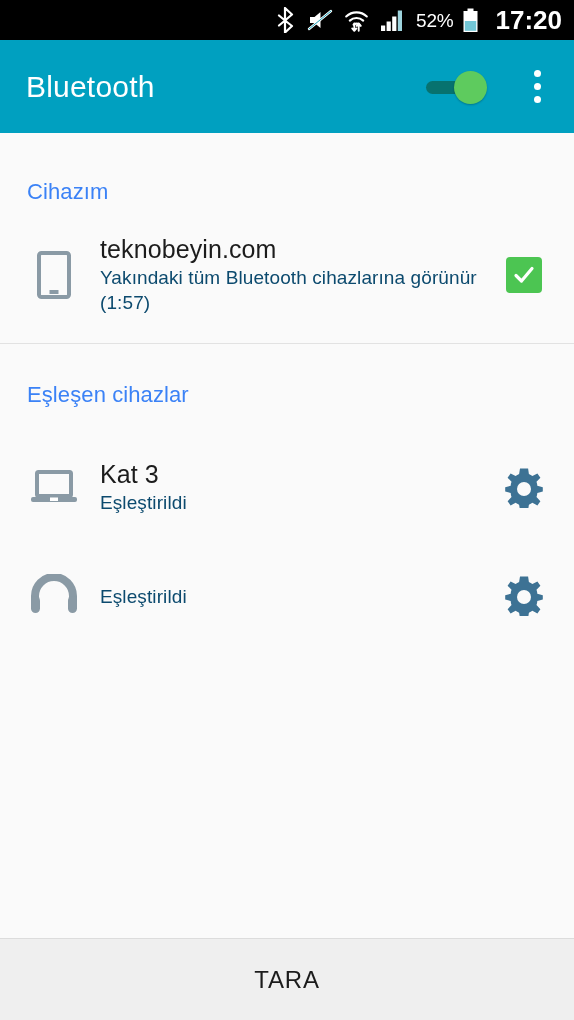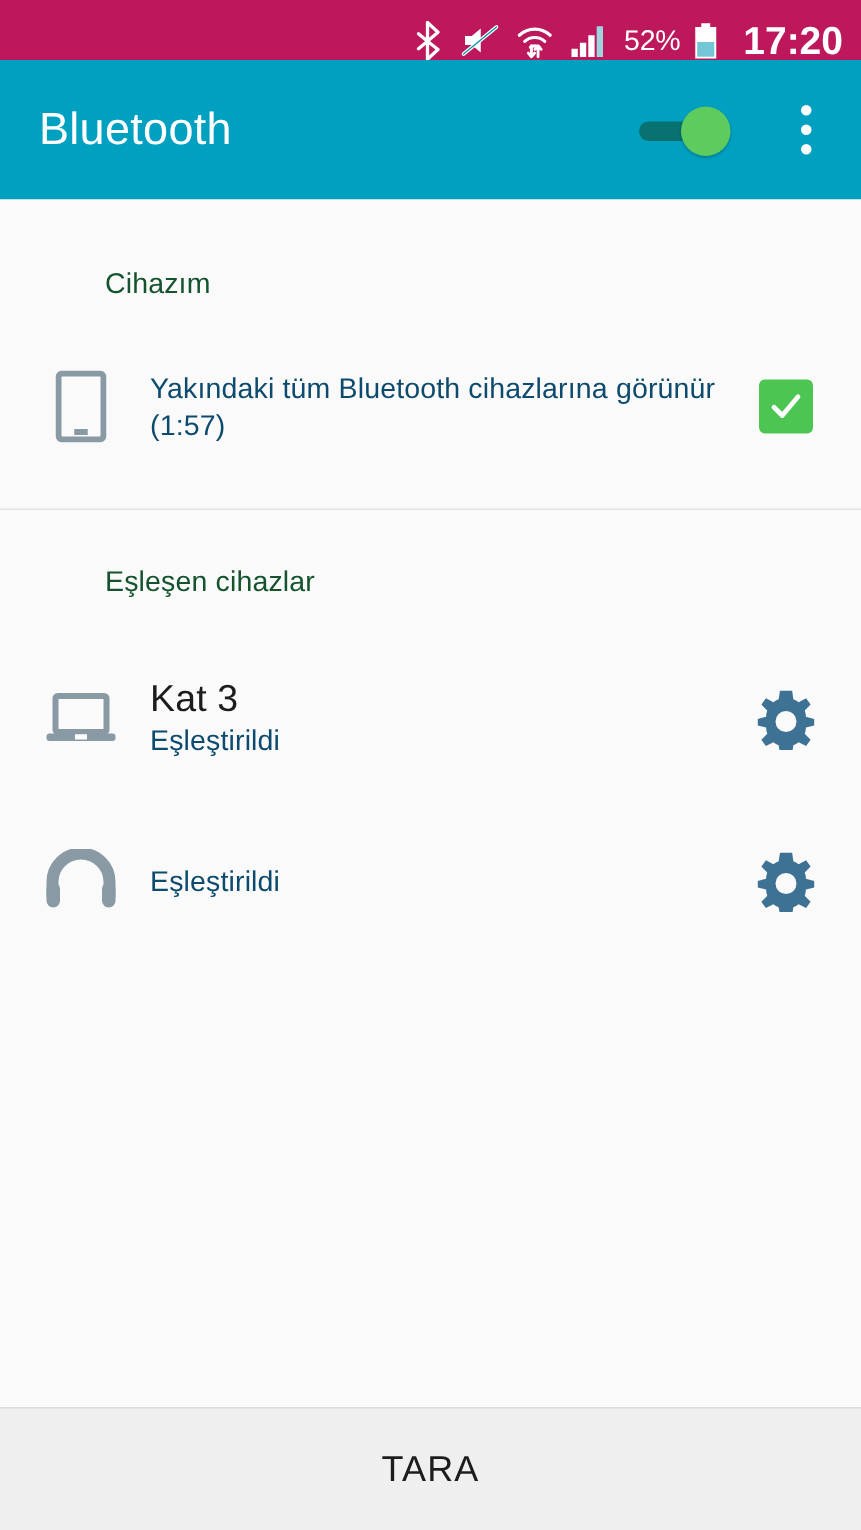--- a/index.html
+++ b/index.html
@@ -12,23 +12,23 @@
     background: #fafafa;
     font-family: "Liberation Sans", sans-serif;
     overflow: hidden;
     position: relative;
     -webkit-font-smoothing: antialiased;
   }
 
   
   .status-bar {
     height: 40px;
-    background: #be185d;
-    display: flex;
-    align-items: flex-end;
+    background: #000000;
+    display: flex;
+    align-items: center;
     justify-content: flex-end;
     padding: 0 12px 0 0;
     box-sizing: border-box;
   }
   .status-icons {
     display: flex;
     align-items: center;
     gap: 11px;
   }
   .status-icons svg { display: block; }
@@ -116,25 +116,24 @@
   .content {
     position: absolute;
     top: 133px;
     left: 0;
     right: 0;
     bottom: 82px;
     background: #fafafa;
     overflow: hidden;
   }
   .section-header {
-    color: #14532d;
-    font-size: 19px;
+    color: #3b82f6;
+    font-size: 22px;
     padding: 46px 0 0 27px;
     letter-spacing: 0.1px;
-    margin-left: 43px;
   }
   .section-header.second {
     padding-top: 38px;
   }
   .divider {
     height: 1px;
     background: #e2e2e2;
     width: 100%;
   }
 
@@ -277,20 +276,21 @@
   <div class="section-header">Cihazım</div>
 
   <div class="device-row own">
     <div class="device-icon">
       <svg width="34" height="48" viewBox="0 0 34 48">
         <rect x="2" y="2" width="30" height="44" rx="2.5" fill="none" stroke="#8a9aa5" stroke-width="4"></rect>
         <rect x="12.5" y="39" width="9" height="4" fill="#8a9aa5"></rect>
       </svg>
     </div>
     <div class="device-texts">
+      <div class="device-name">teknobeyin.com</div>
       <div class="device-status">Yakındaki tüm Bluetooth cihazlarına görünür (1:57)</div>
     </div>
     <div class="device-action">
       <div class="checkbox-on">
         <svg width="26" height="26" viewBox="0 0 26 26">
           <path d="M5 13.5 L10.5 19 L21 6.5" fill="none" stroke="#ffffff" stroke-width="3.2" stroke-linecap="round" stroke-linejoin="round"></path>
         </svg>
       </div>
     </div>
   </div>

